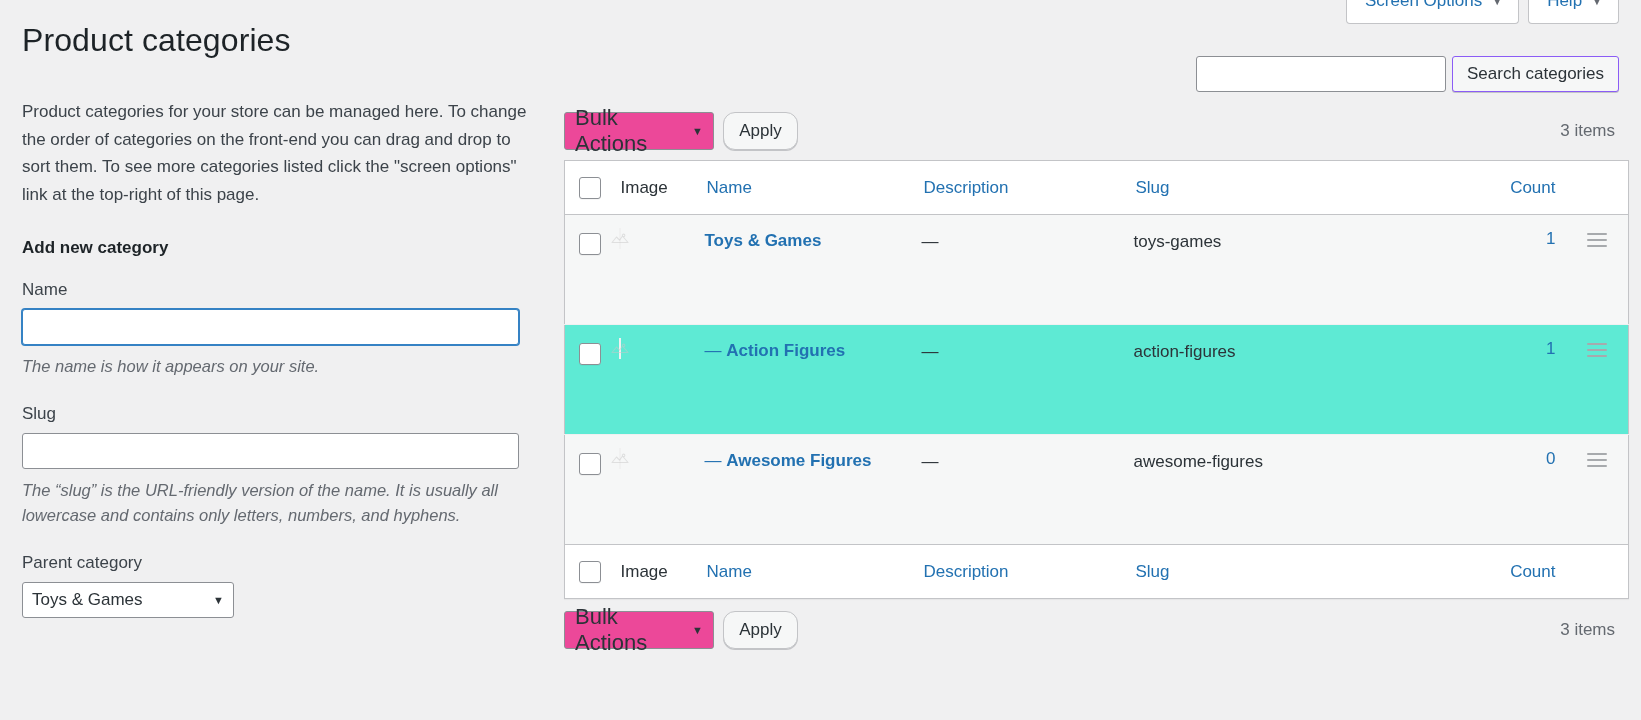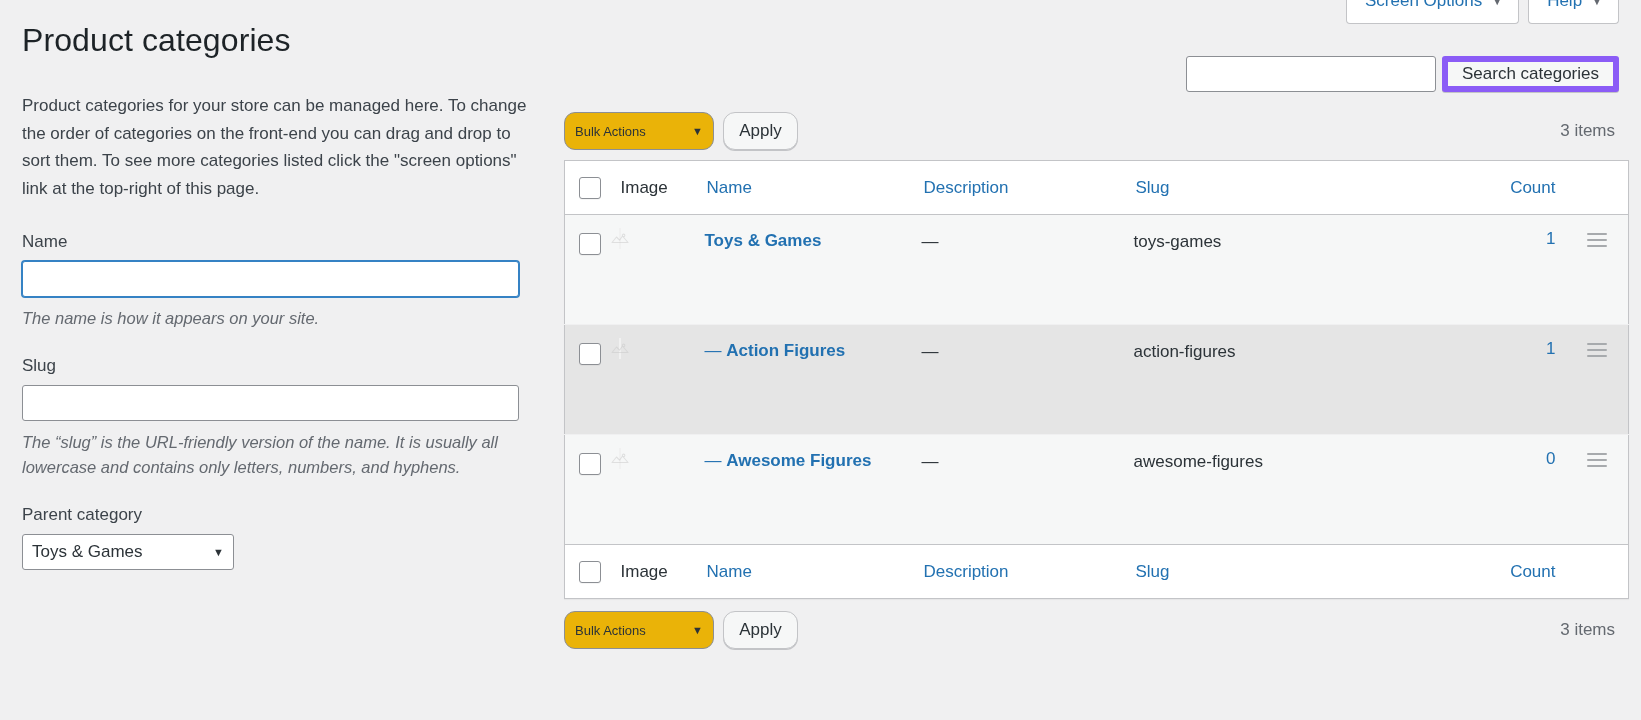--- a/index.html
+++ b/index.html
@@ -78,37 +78,37 @@
     border-radius: 3px;
     font-size: 16px;
     padding: 0 8px;
     color: #2c3338;
     box-sizing: border-box;
     font-family: "Liberation Sans", sans-serif;
     outline: none;
   }
   .search-btn {
     height: 36px;
-    border: 6px solid #8b5cf6;
+    border: 1px solid #8b5cf6;
     background: #f6f7f7;
     color: #2c3338;
     border-radius: 3px;
     font-size: 17px;
     padding: 0 14px;
     cursor: pointer;
     font-family: "Liberation Sans", sans-serif;
     box-shadow: 0 1px 0 #c3c4c7;
     white-space: nowrap;
   }
 
   
   .col-left {
     position: absolute;
     left: 22px;
-    top: 92px;
+    top: 98px;
     width: 520px;
   }
   .intro-text {
     font-size: 17px;
     line-height: 1.62;
     color: #3c434a;
     margin: 0 0 30px 0;
   }
   .form-heading {
     font-size: 17px;
@@ -193,23 +193,23 @@
     margin-bottom: 0;
   }
   .bulk-select-wrap {
     position: relative;
     display: inline-block;
   }
   .bulk-select {
     width: 150px;
     height: 38px;
     border: 1px solid #8c8f94;
-    background: #eab308;
-    border-radius: 11px;
-    font-size: 13px;
+    background: #ec4899;
+    border-radius: 3px;
+    font-size: 22px;
     color: #2c3338;
     padding: 0 28px 0 10px;
     box-sizing: border-box;
     display: flex;
     align-items: center;
     cursor: pointer;
   }
   .bulk-caret {
     position: absolute;
     right: 11px;
@@ -271,21 +271,21 @@
   th.col-name, td.col-name { width: 215px; }
   th.col-desc, td.col-desc { width: 210px; }
   th.col-slug, td.col-slug { width: 250px; }
   th.col-count, td.col-count { width: 180px; text-align: right; padding-right: 10px; box-sizing: border-box;}
   th.col-handle, td.col-handle { width: 62px; text-align: center; }
   th.col-img, th.col-name, th.col-desc, th.col-slug { padding-left: 2px; }
 
   th.col-img { color: #2c3338 !important; }
   th.col-count { color: #2271b1; }
 
-  .wp-list-table tbody tr { background: #e5e5e5; }
+  .wp-list-table tbody tr { background: #5eead4; }
   .wp-list-table tbody tr.alternate { background: #f6f7f7; }
   .wp-list-table tbody td {
     height: 110px;
     padding-top: 14px;
     box-sizing: border-box;
   }
   .wp-list-table tbody tr td { border-top: 1px solid #f0f0f1; }
   .wp-list-table tbody tr:first-child td { border-top: none; }
 
   .cb-box {
@@ -397,20 +397,21 @@
 <h1 class="page-title">Product categories</h1>
 
 <div class="search-area">
   <input class="search-input" type="text" value="" placeholder="" style="">
   <button class="search-btn">Search categories</button>
 </div>
 
 <div class="col-left">
   <p class="intro-text">Product categories for your store can be managed here. To change the order of categories on the front-end you can drag and drop to sort them. To see more categories listed click the "screen options" link at the top-right of this page.</p>
 
+  <h2 class="form-heading">Add new category</h2>
 
   <label class="field-label">Name</label>
   <input class="text-input focused" type="text" value="" autofocus="" style="">
   <p class="field-desc">The name is how it appears on your site.</p>
 
   <label class="field-label">Slug</label>
   <input class="text-input" type="text" value="" style="">
   <p class="field-desc">The “slug” is the URL-friendly version of the name. It is usually all lowercase and contains only letters, numbers, and hyphens.</p>
 
   <label class="field-label">Parent category</label>

